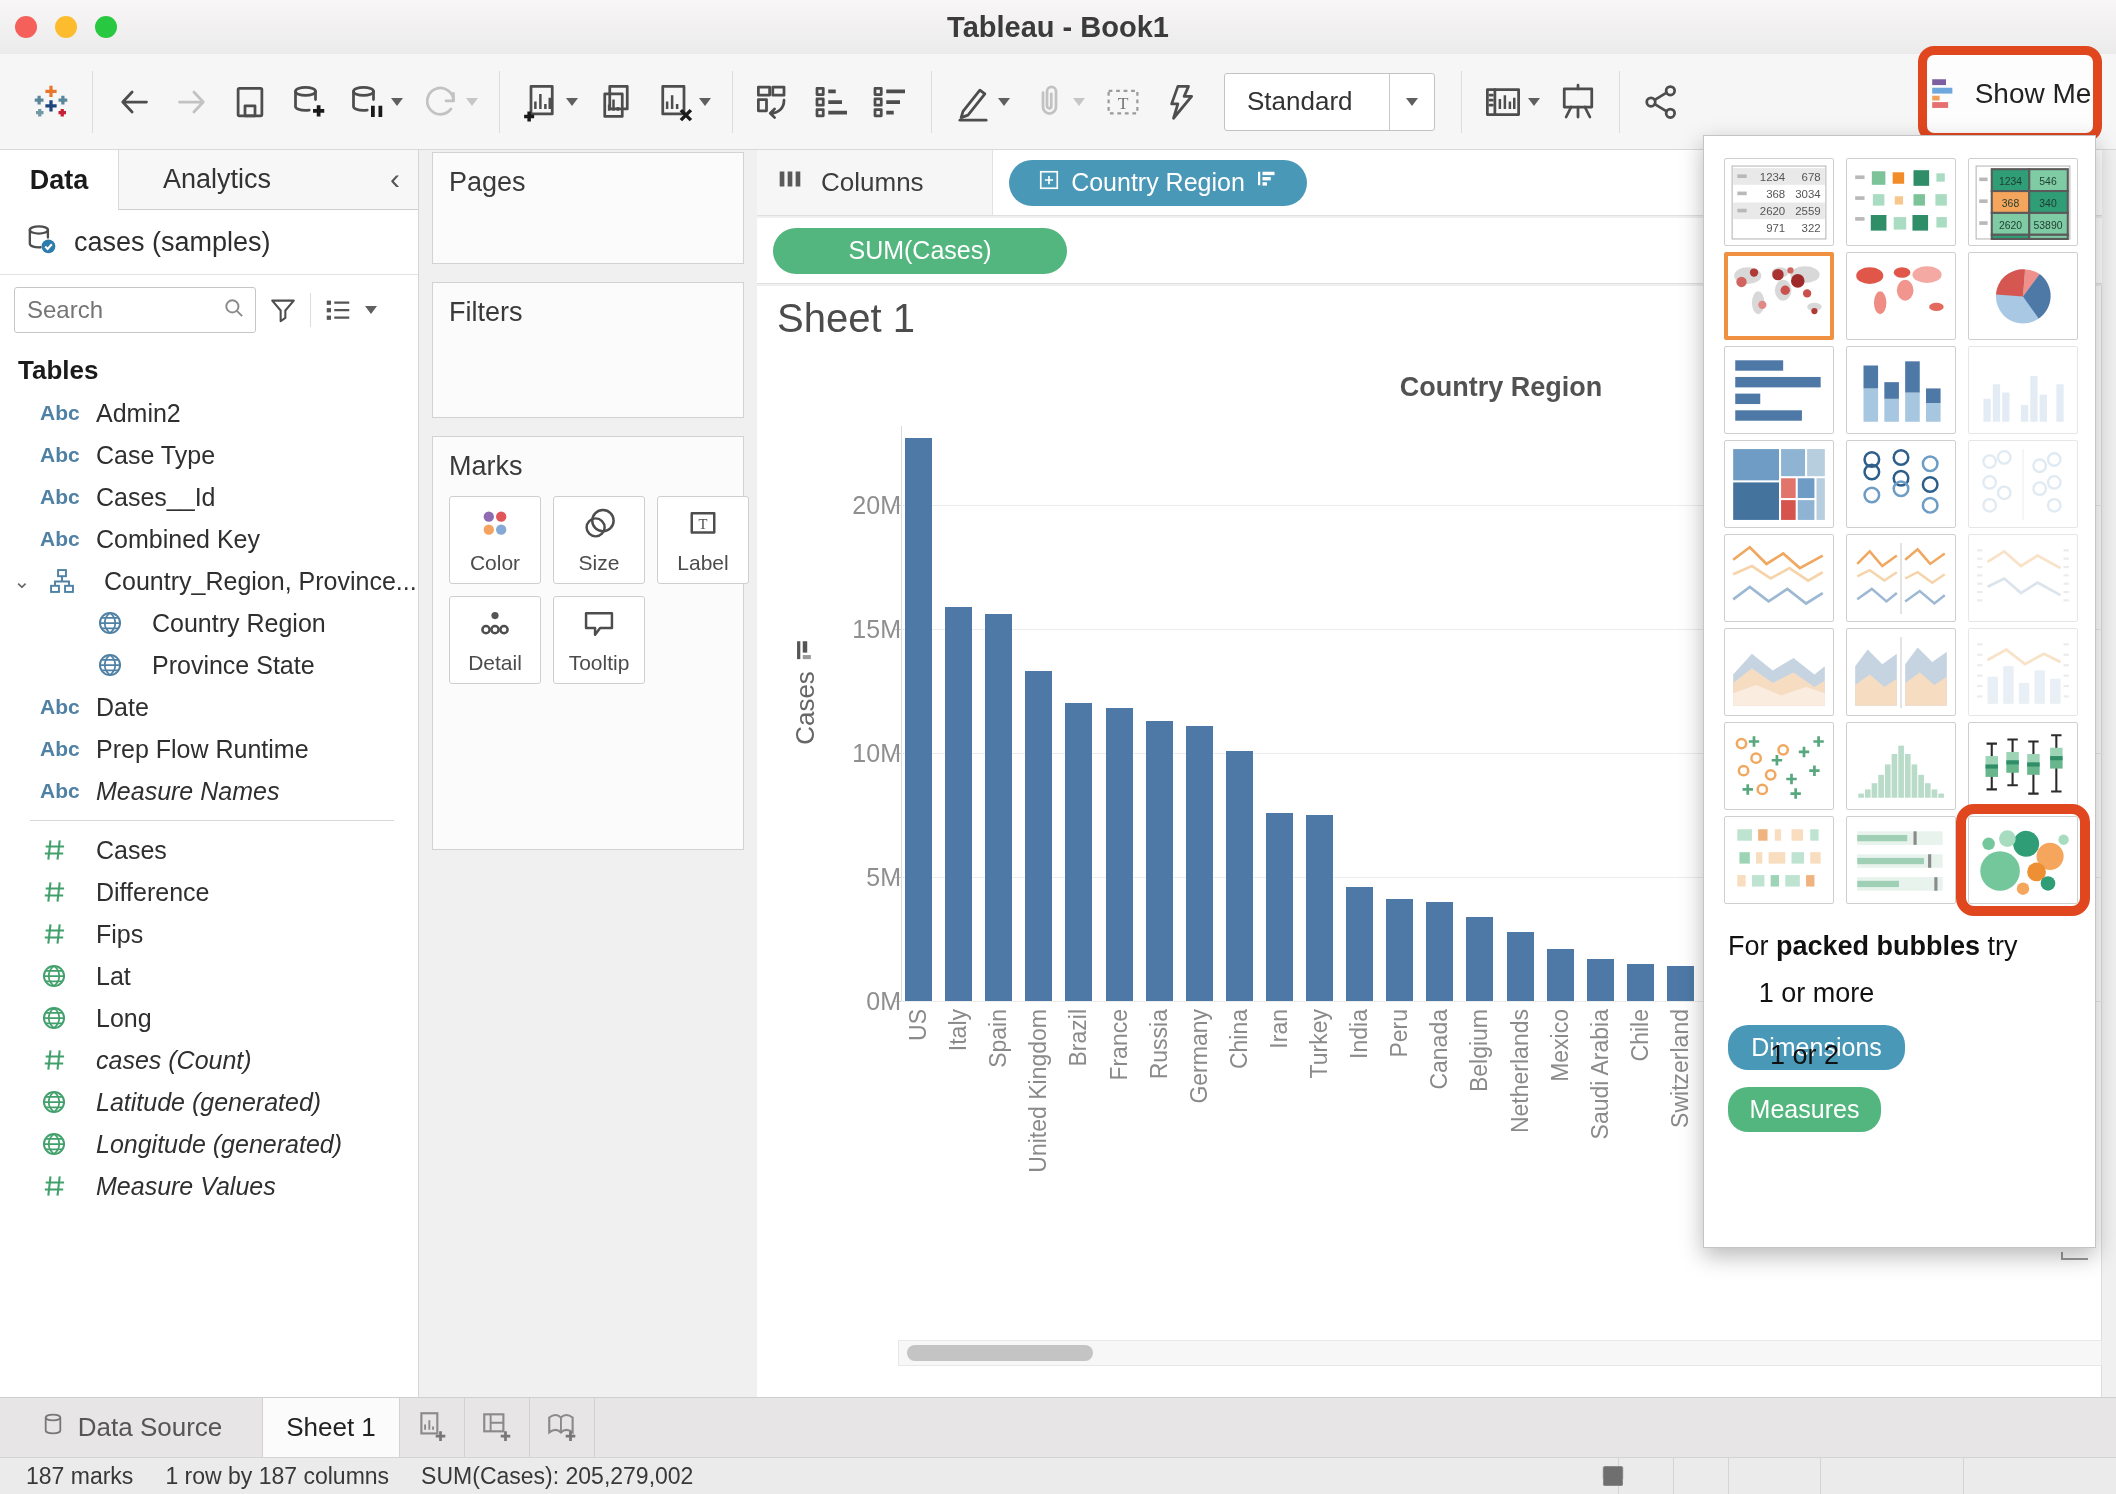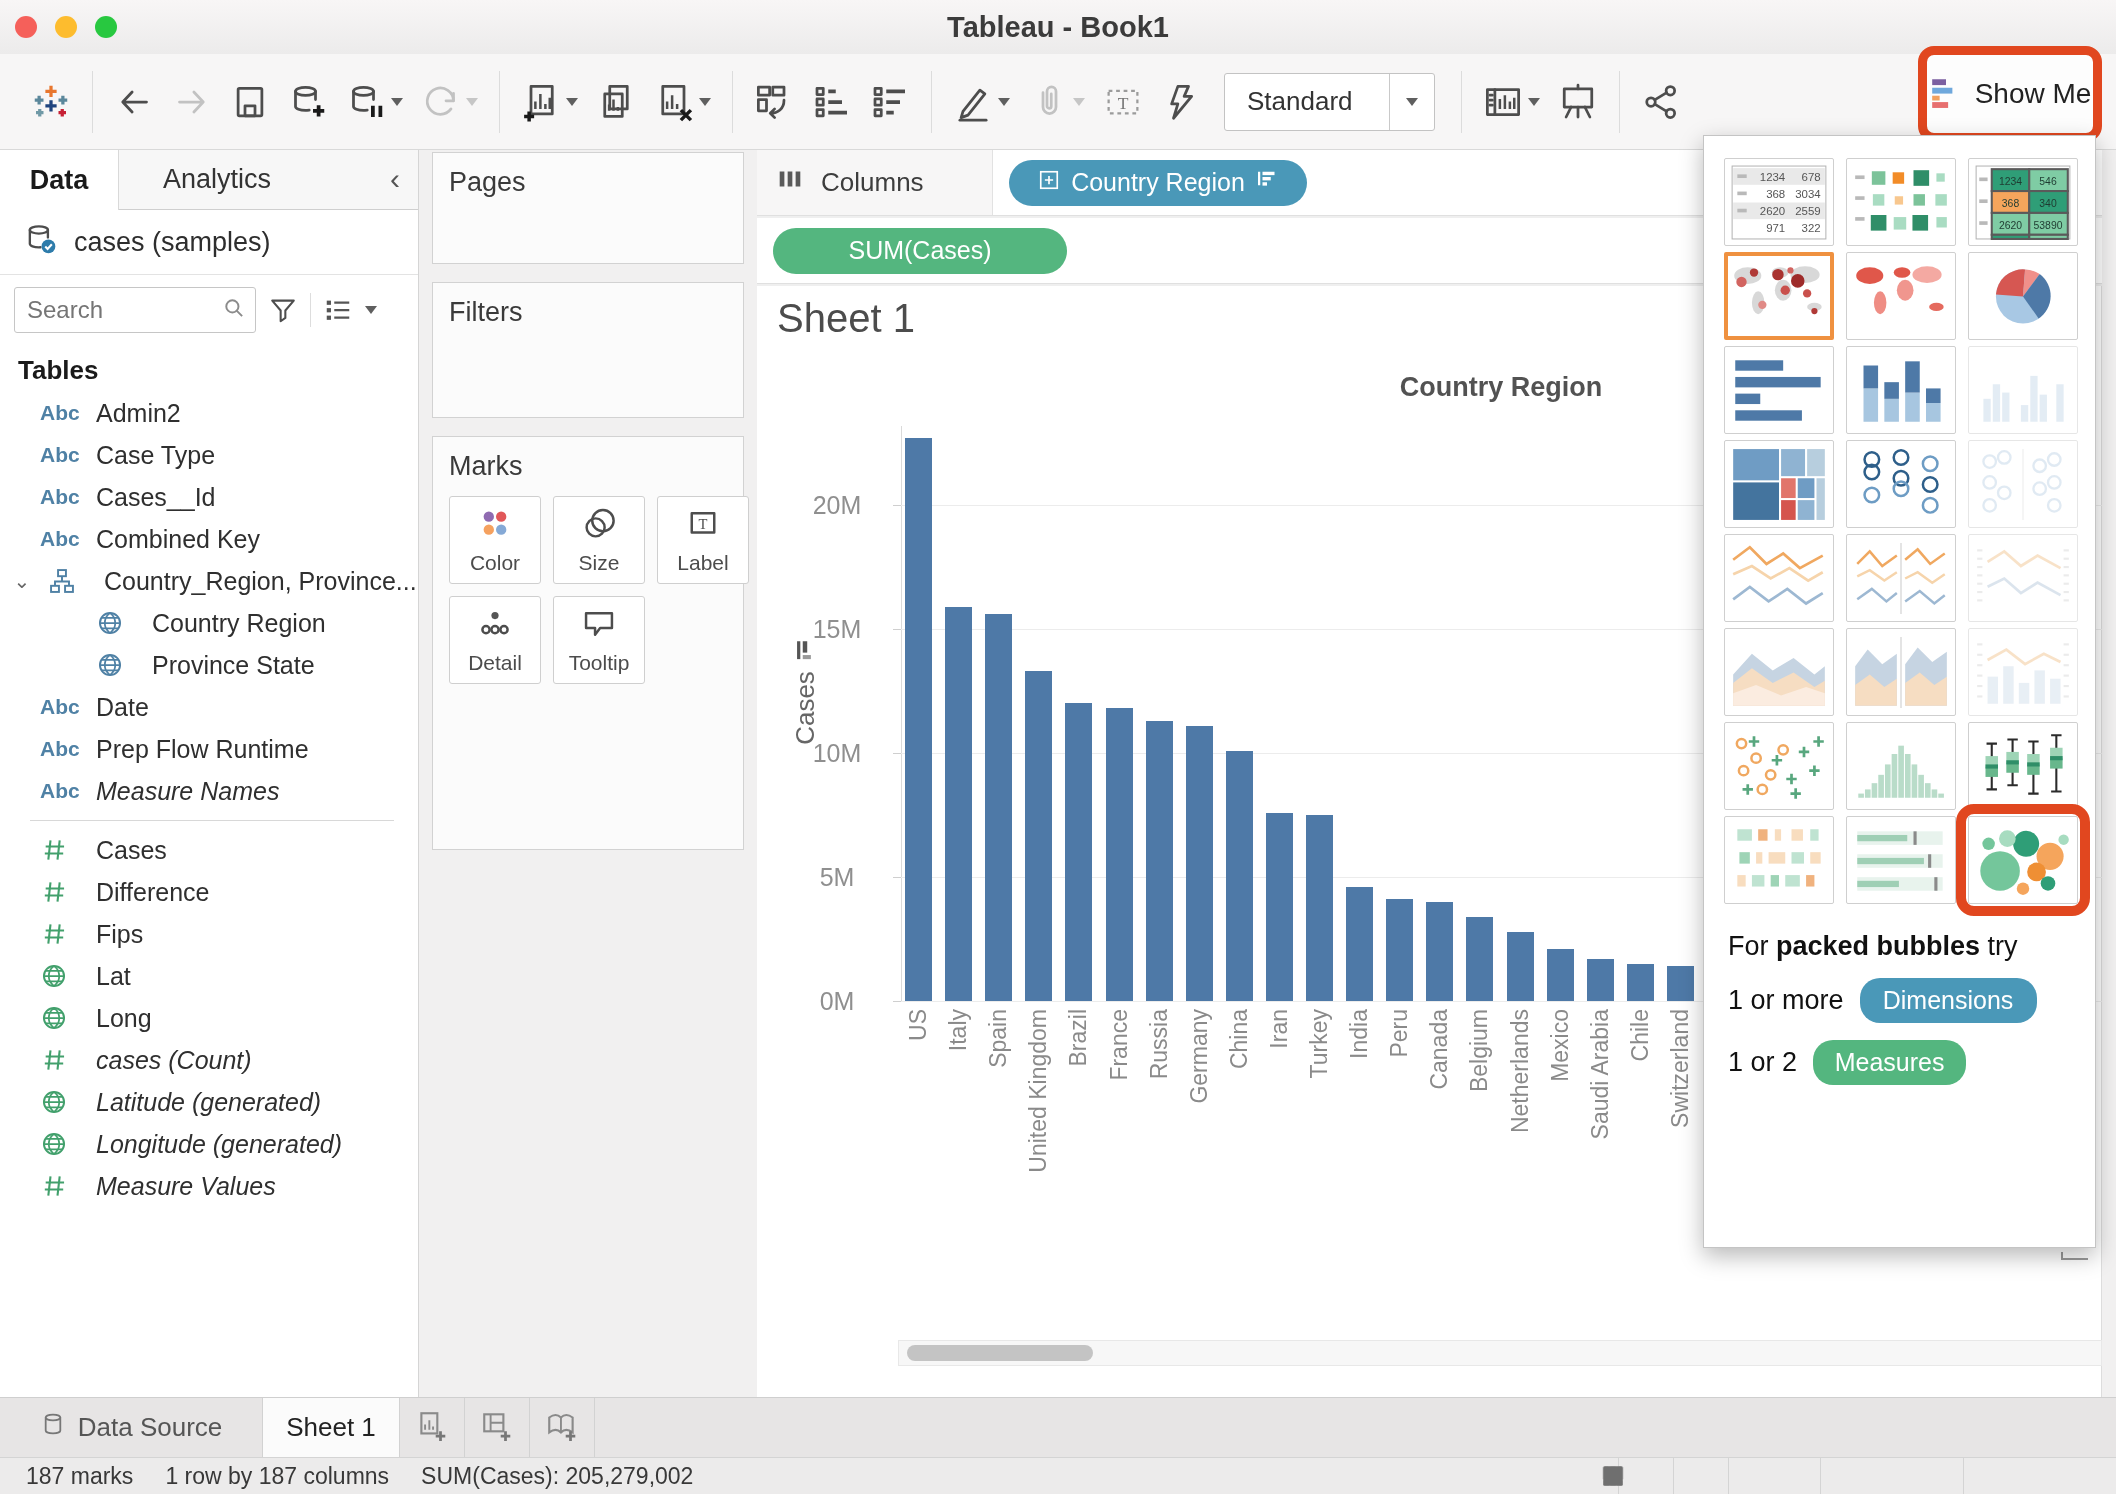--- a/index.html
+++ b/index.html
@@ -72,40 +72,40 @@
   .pill{height:46px;border-radius:23px;display:flex;align-items:center;justify-content:center;gap:10px;color:#fff;font-size:25px;margin-left:16px;}
   .pill svg{width:24px;height:24px;}
   .pill.blue{background:#4a98b8;width:298px;}
   .pill.green{background:#54b67f;width:294px;}
   
   .sheet-area{position:absolute;left:757px;top:286px;width:1345px;height:1111px;background:#fff;border-right:1px solid #ddd;box-sizing:border-box;}
   .sheet-title{position:absolute;left:20px;top:10px;font-size:40px;color:#4c4c4c;}
   .col-header{position:absolute;left:144px;width:1200px;top:86px;text-align:center;font-size:27px;font-weight:600;color:#525252;}
   .gridline{position:absolute;height:1px;background:#ececec;left:144px;width:1201px;}
   .tickmark{position:absolute;width:8px;height:1px;background:#cfcfcf;left:136px;}
-  .ticklabel{position:absolute;left:30px;width:100px;text-align:center;font-size:25px;color:#8f8f8f;line-height:30px;}
+  .ticklabel{position:absolute;left:44px;width:100px;text-align:right;font-size:25px;color:#8f8f8f;line-height:30px;}
   .axisline{position:absolute;left:144px;top:140px;width:1px;height:575px;background:#dadada;}
   .bar{position:absolute;width:27px;background:#4e79a7;}
   .barlabel{position:absolute;font-size:23px;line-height:26px;color:#8a8a8a;white-space:nowrap;
     transform:rotate(-90deg) translateX(-100%);transform-origin:0 0;}
   .yax-title{position:absolute;left:48px;top:422px;transform:translate(-50%,-50%) rotate(-90deg);font-size:26px;color:#666;}
   .yax-sort{position:absolute;left:36px;top:352px;width:26px;height:26px;}
   .hscroll{position:absolute;left:141px;top:1054px;width:1204px;height:26px;background:#f7f7f7;border:1px solid #e8e8e8;box-sizing:border-box;}
   .hthumb{position:absolute;left:8px;top:4px;width:186px;height:16px;background:#c4c4c4;border-radius:9px;}
   .sm-corner{position:absolute;left:1303px;top:963px;}
   
   .showme-panel{position:absolute;left:1703px;top:135px;width:393px;height:1113px;background:#fff;border:1px solid #c4c4c4;
     box-shadow:0 8px 22px rgba(0,0,0,0.28);box-sizing:border-box;}
   .sm-grid{position:absolute;left:20px;top:22px;display:grid;grid-template-columns:repeat(3,110px);grid-auto-rows:88px;gap:6px 12px;}
   .sm-cell{background:#fff;border:1px solid #cfcfcf;border-radius:2px;display:flex;align-items:center;justify-content:center;box-sizing:border-box;}
   .sm-cell.sel{border:4px solid #ef9140;}
   .sm-cell.dim{opacity:0.5;}
   .sm-ring{position:absolute;left:252px;top:668px;width:134px;height:112px;border:10px solid #e1471f;border-radius:18px;box-sizing:border-box;pointer-events:none;}
   .sm-hint{position:absolute;left:24px;top:795px;font-size:27px;color:#111;}
-  .sm-req{position:absolute;left:24px;display:flex;align-items:center;gap:16px;font-size:27px;color:#111;}
+  .sm-req{position:absolute;left:24px;display:flex;align-items:center;gap:16px;font-size:27px;color:#111;flex-direction:column;}
   .sm-pill{height:45px;border-radius:20px;color:#fff;font-size:25px;display:flex;align-items:center;justify-content:center;}
   .sm-pill.dims{width:177px;background:#4a98b8;}
   .sm-pill.meas{width:153px;background:#54b67f;}
   
   .tabsbar{position:absolute;left:0;top:1397px;width:2116px;height:60px;background:#e7e5e5;border-top:1px solid #cfcfcf;display:flex;align-items:stretch;box-sizing:border-box;}
   .tab-datasource{width:262px;display:flex;align-items:center;justify-content:center;gap:12px;font-size:26px;color:#555;border-right:1px solid #d2d2d2;}
   .tab-datasource svg{width:26px;height:26px;}
   .tab-sheet{width:136px;background:#fbfbfb;display:flex;align-items:center;justify-content:center;font-size:26px;color:#222;border-right:1px solid #d2d2d2;}
   .tab-newbtn{width:64px;display:flex;align-items:center;justify-content:center;border-right:1px solid #d2d2d2;}
   .tab-newbtn svg{width:34px;height:34px;}

